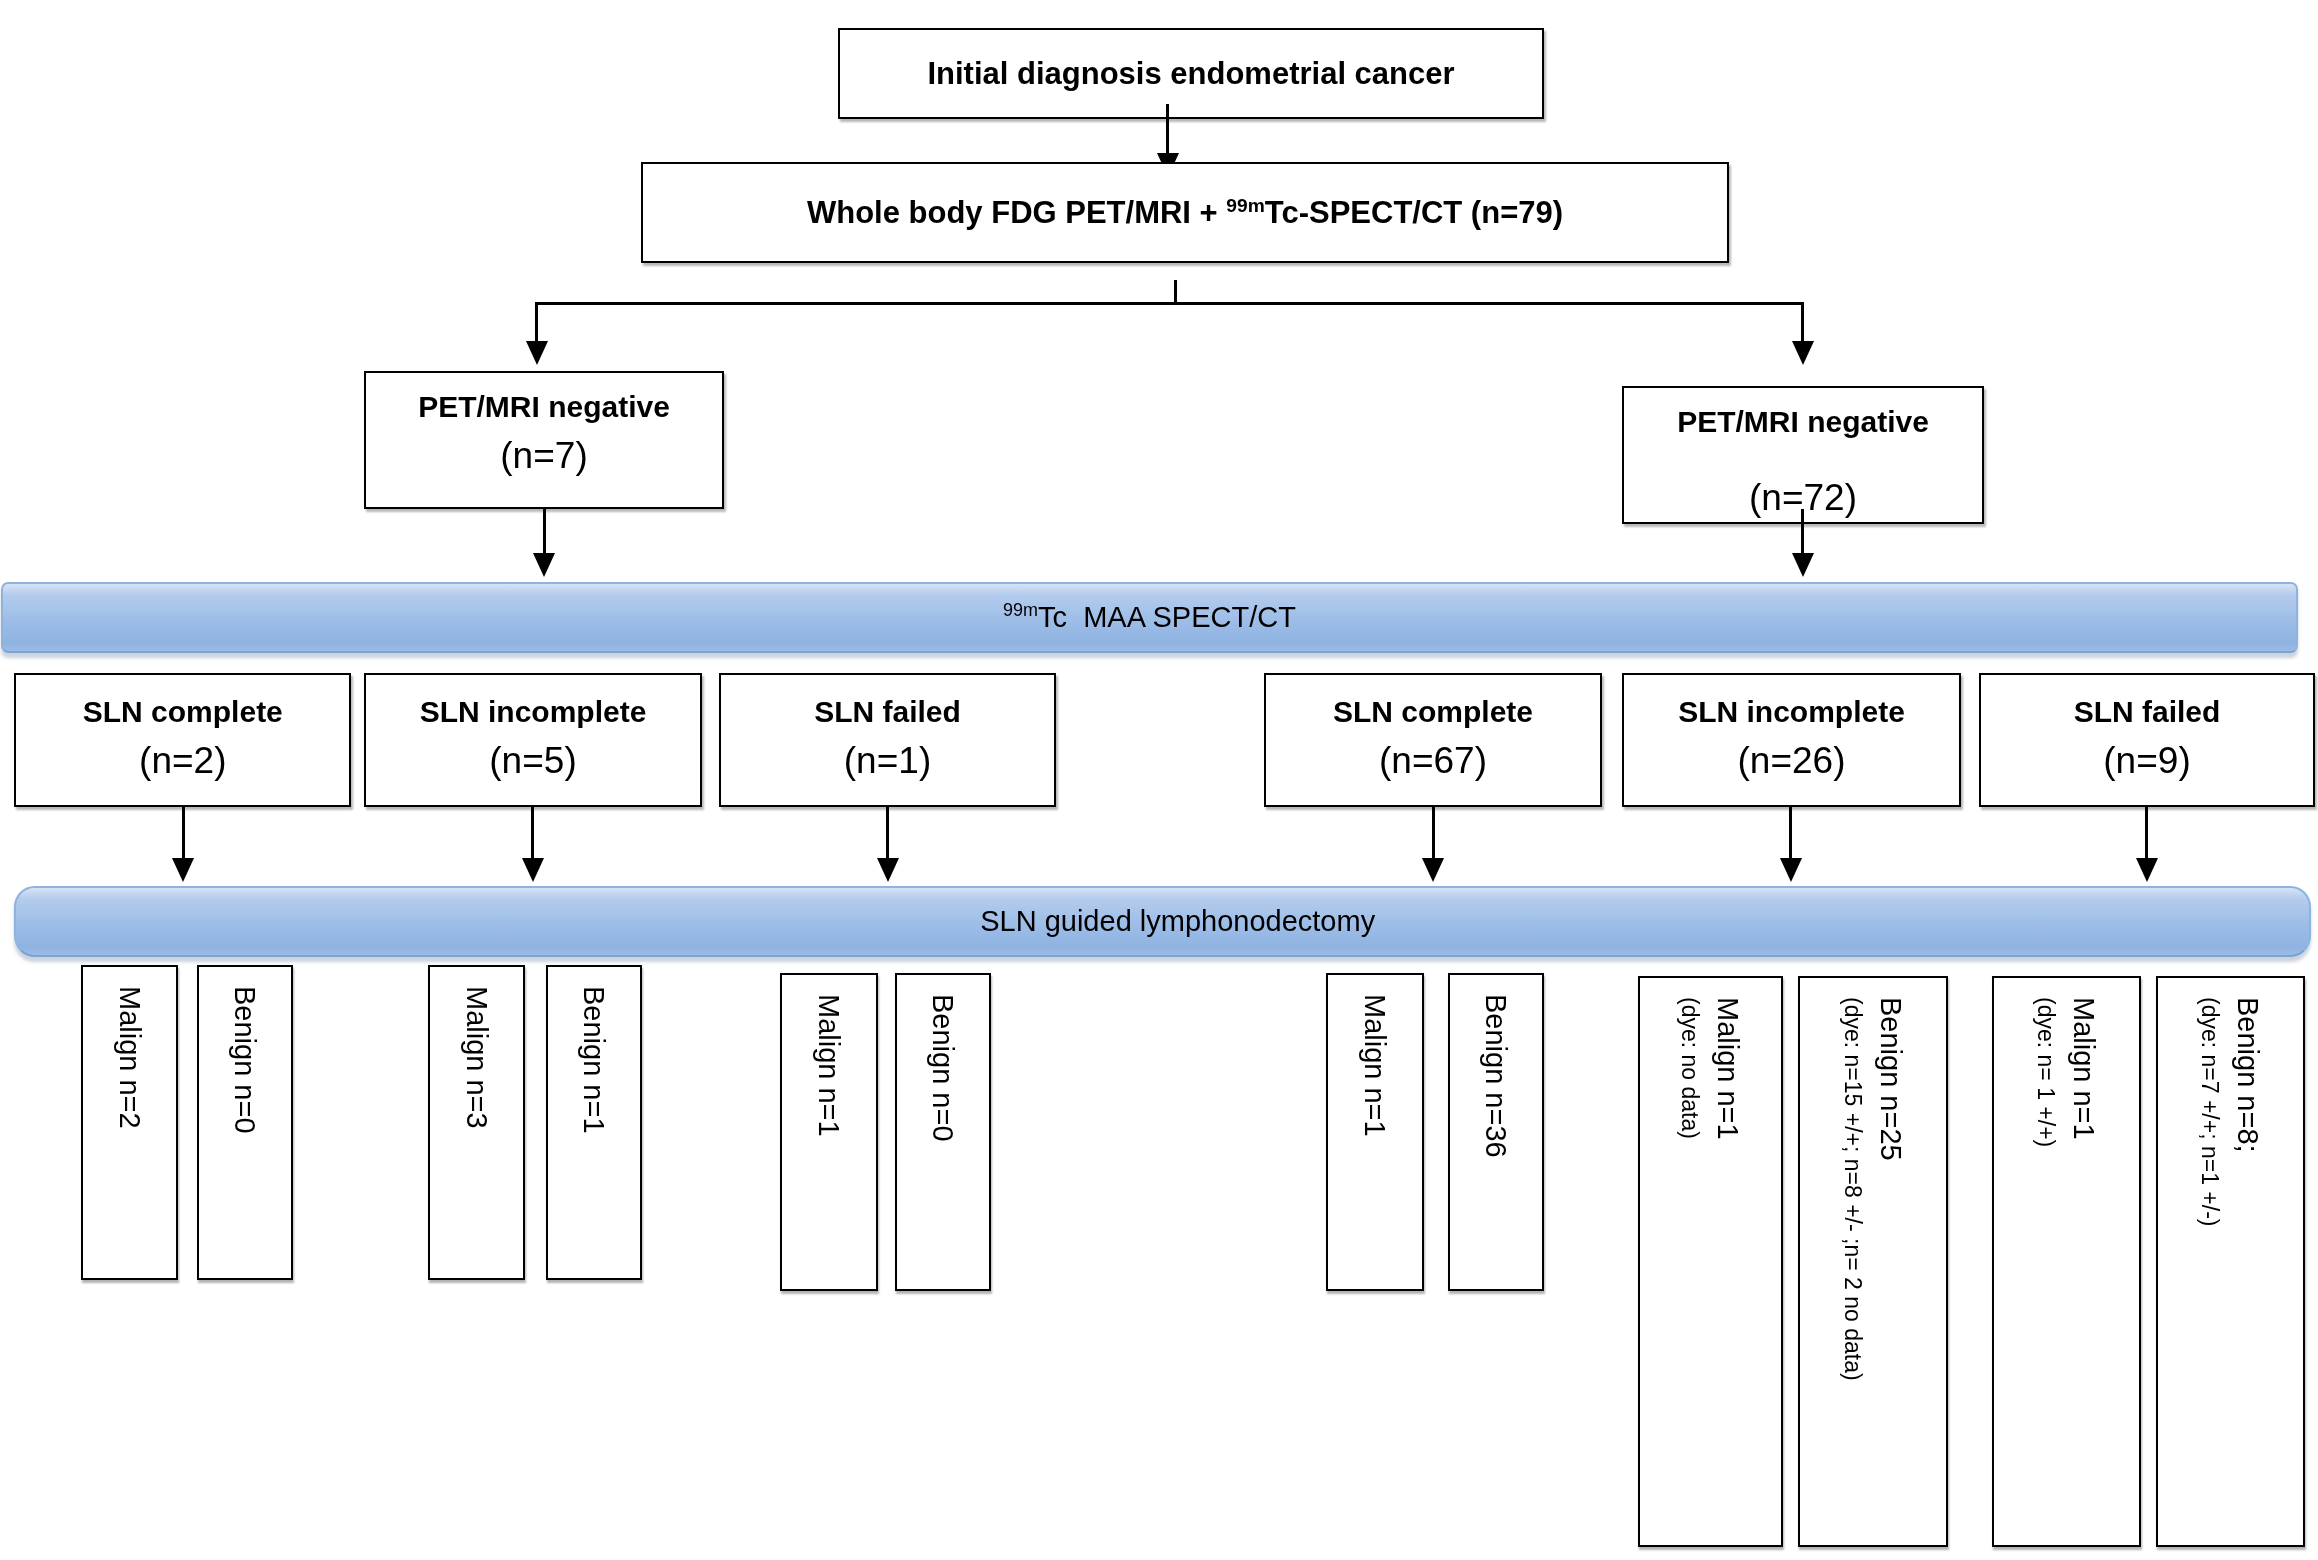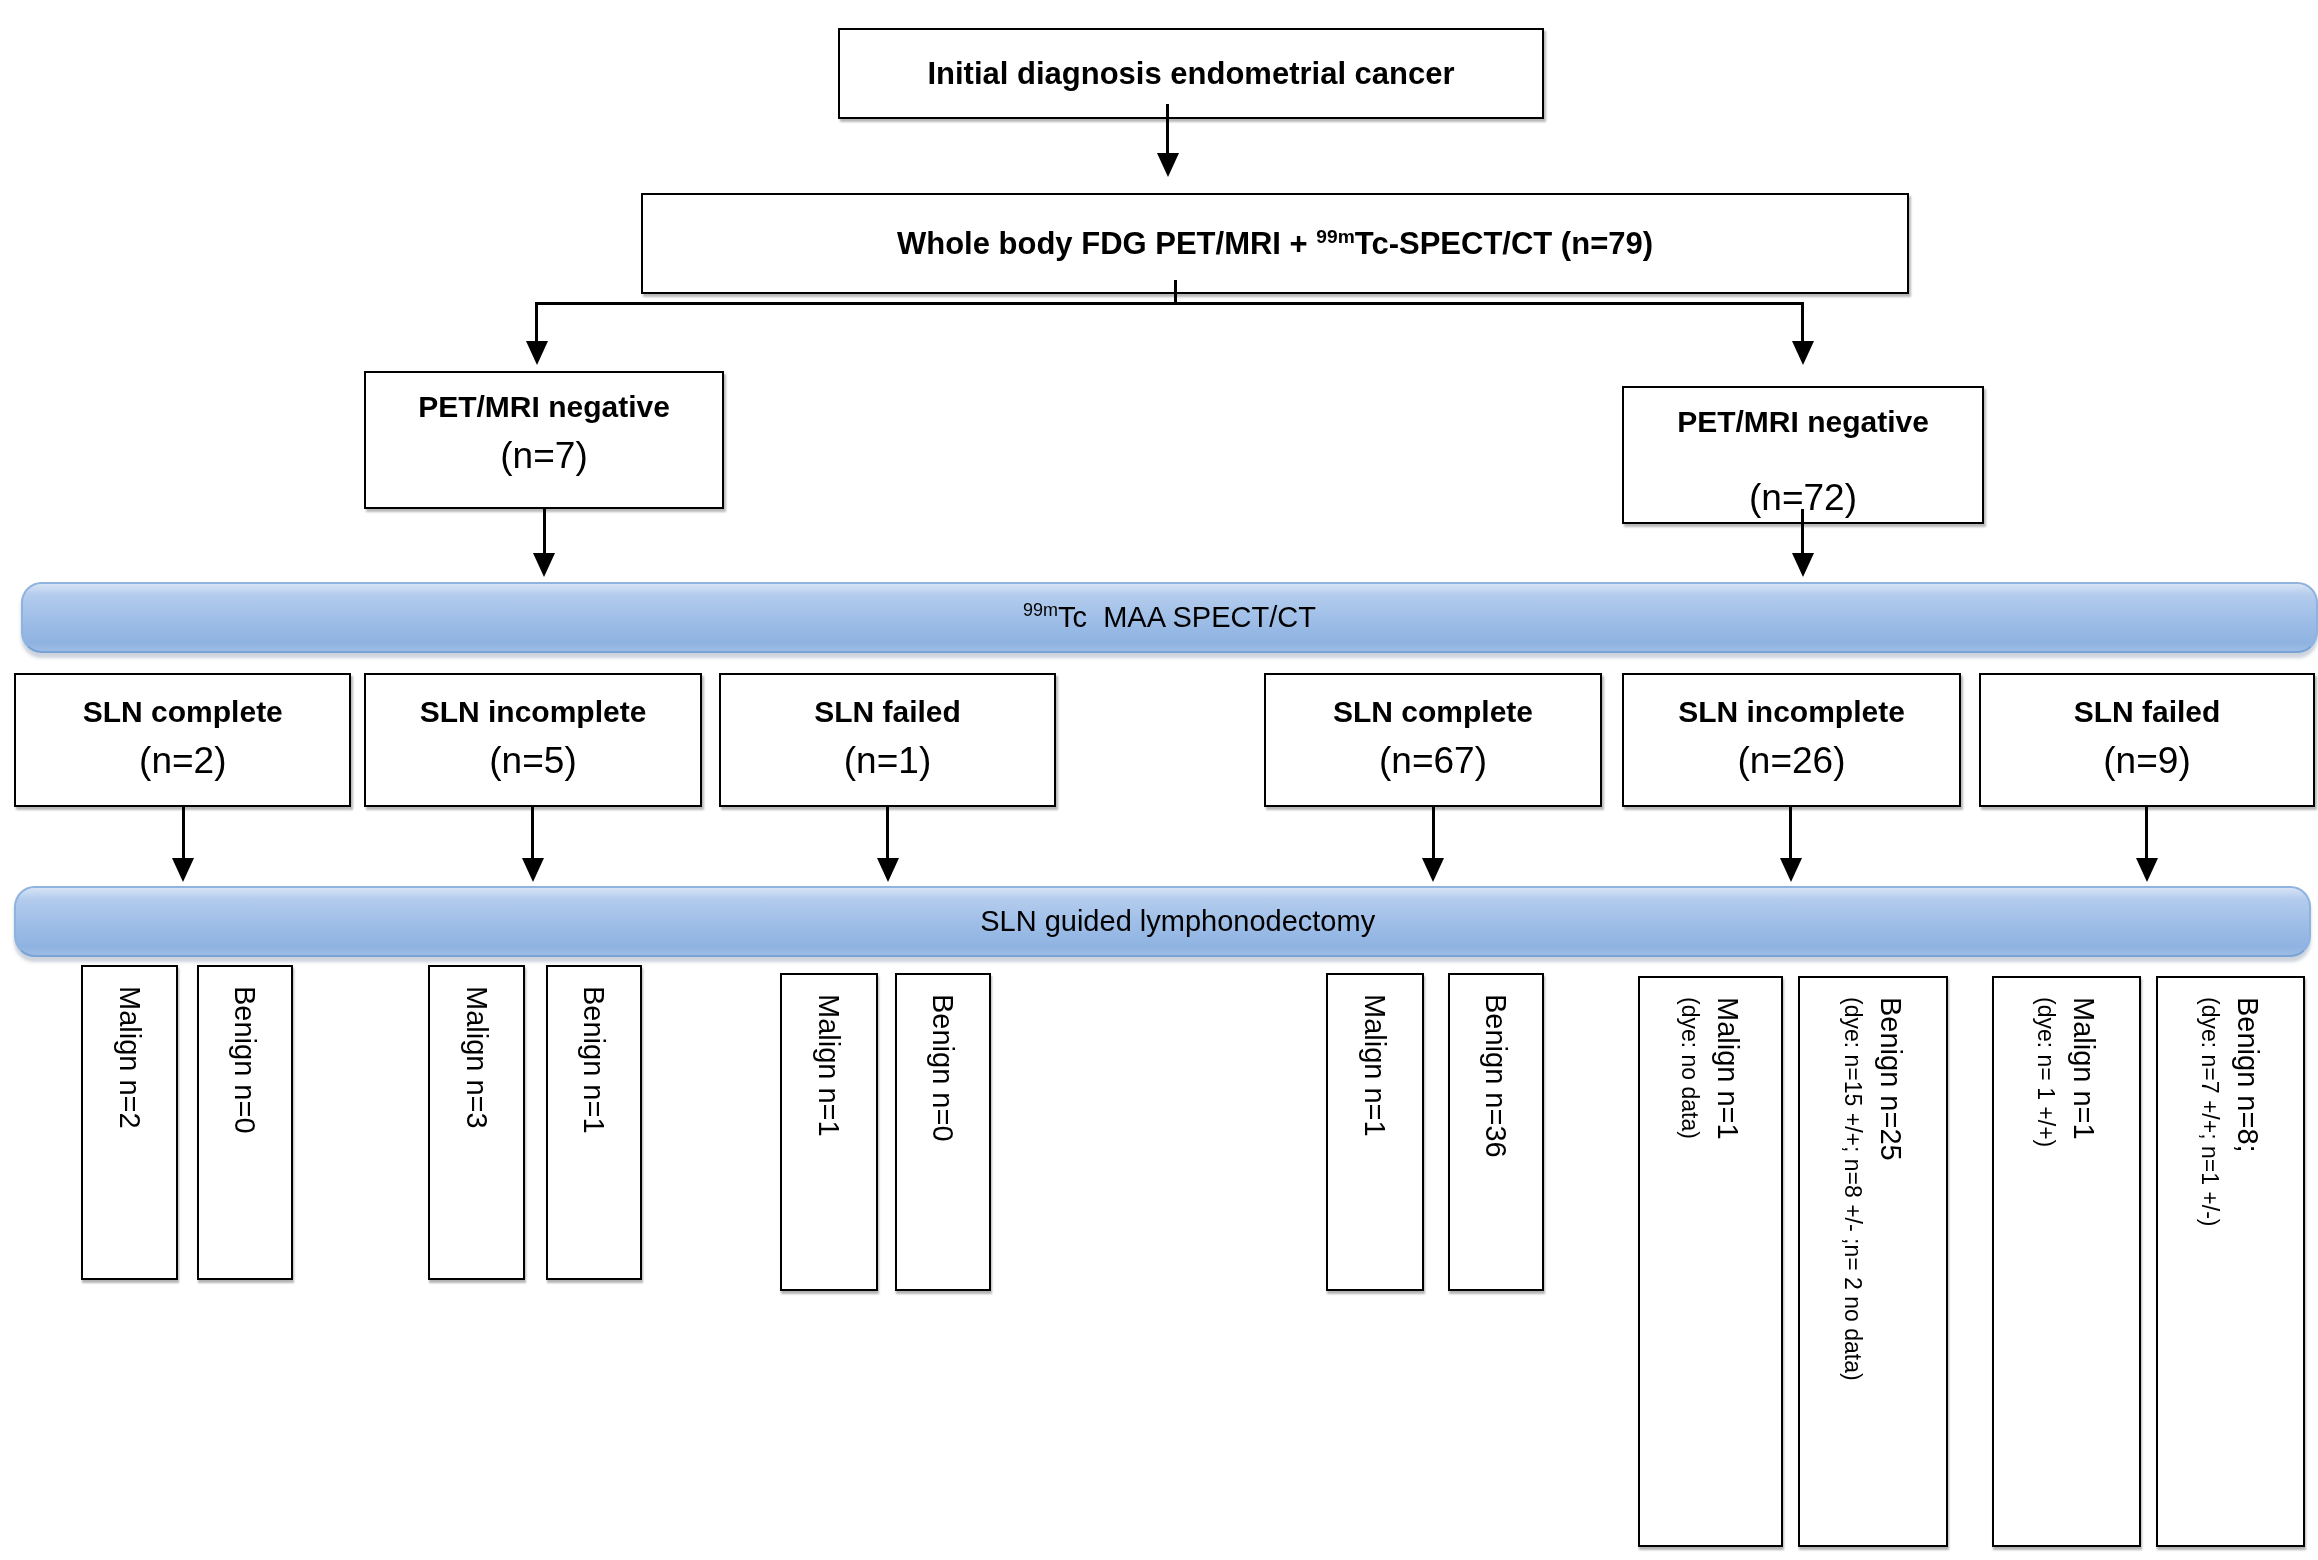--- a/index.html
+++ b/index.html
@@ -76,21 +76,21 @@
 
 <div id="canvas">
 
   <div class="wbox titlebox" style="left:838px; top:12.3px; width:706px; height:91px;">
     <span>Initial diagnosis endometrial cancer</span>
   </div>
 
   <div class="vline" style="left:1166px; top:104px; height:52px;"></div>
   <div class="ahead" style="left:1157px; top:153px;"></div>
 
-  <div class="wbox modalitybox" style="left:641px; top:193px; width:1268px; height:101px;">
+  <div class="wbox modalitybox" style="left:641px; top:162px; width:1088px; height:101px;">
     <span><span>Whole body FDG PET/MRI + </span><sup class="s">99m</sup><span>Tc-SPECT/CT (n=79)</span></span>
   </div>
 
   <div class="vline" style="left:1174px; top:280px; height:24.6px;"></div>
   <div class="hline" style="left:535px; top:302px; width:1269px;"></div>
   <div class="vline" style="left:535px; top:302px; height:41px;"></div>
   <div class="ahead" style="left:526px; top:341px;"></div>
   <div class="vline" style="left:1801px; top:302px; height:41px;"></div>
   <div class="ahead" style="left:1792px; top:341px;"></div>
 
@@ -101,21 +101,21 @@
   <div class="wbox" style="left:1622px; top:386px; width:362px; height:138px; padding-top:12.3px;gap:27px;">
     <span class="t1">PET/MRI negative</span>
     <span class="t2">(n=72)</span>
   </div>
 
   <div class="vline" style="left:543px; top:509px; height:46px;"></div>
   <div class="ahead" style="left:533px; top:553px;"></div>
   <div class="vline" style="left:1801px; top:509px; height:46px;"></div>
   <div class="ahead" style="left:1792px; top:553px;"></div>
 
-  <div class="banner" style="left:21px; top:582px; width:2297px; height:71px;">
+  <div class="banner" style="left:1px; top:582px; width:2297px; height:71px;border-radius:7px;">
     <span><sup class="s">99m</sup><span class="pre">Tc  MAA SPECT/CT</span></span>
   </div>
 
   <div class="wbox" style="left:14.3px; top:673px; width:337px; height:134px; padding-top:15px;">
     <span class="t1">SLN complete</span>
     <span class="t2">(n=2)</span>
   </div>
   <div class="wbox" style="left:364px; top:673px; width:338px; height:134px; padding-top:15px;">
     <span class="t1">SLN incomplete</span>
     <span class="t2">(n=5)</span>

